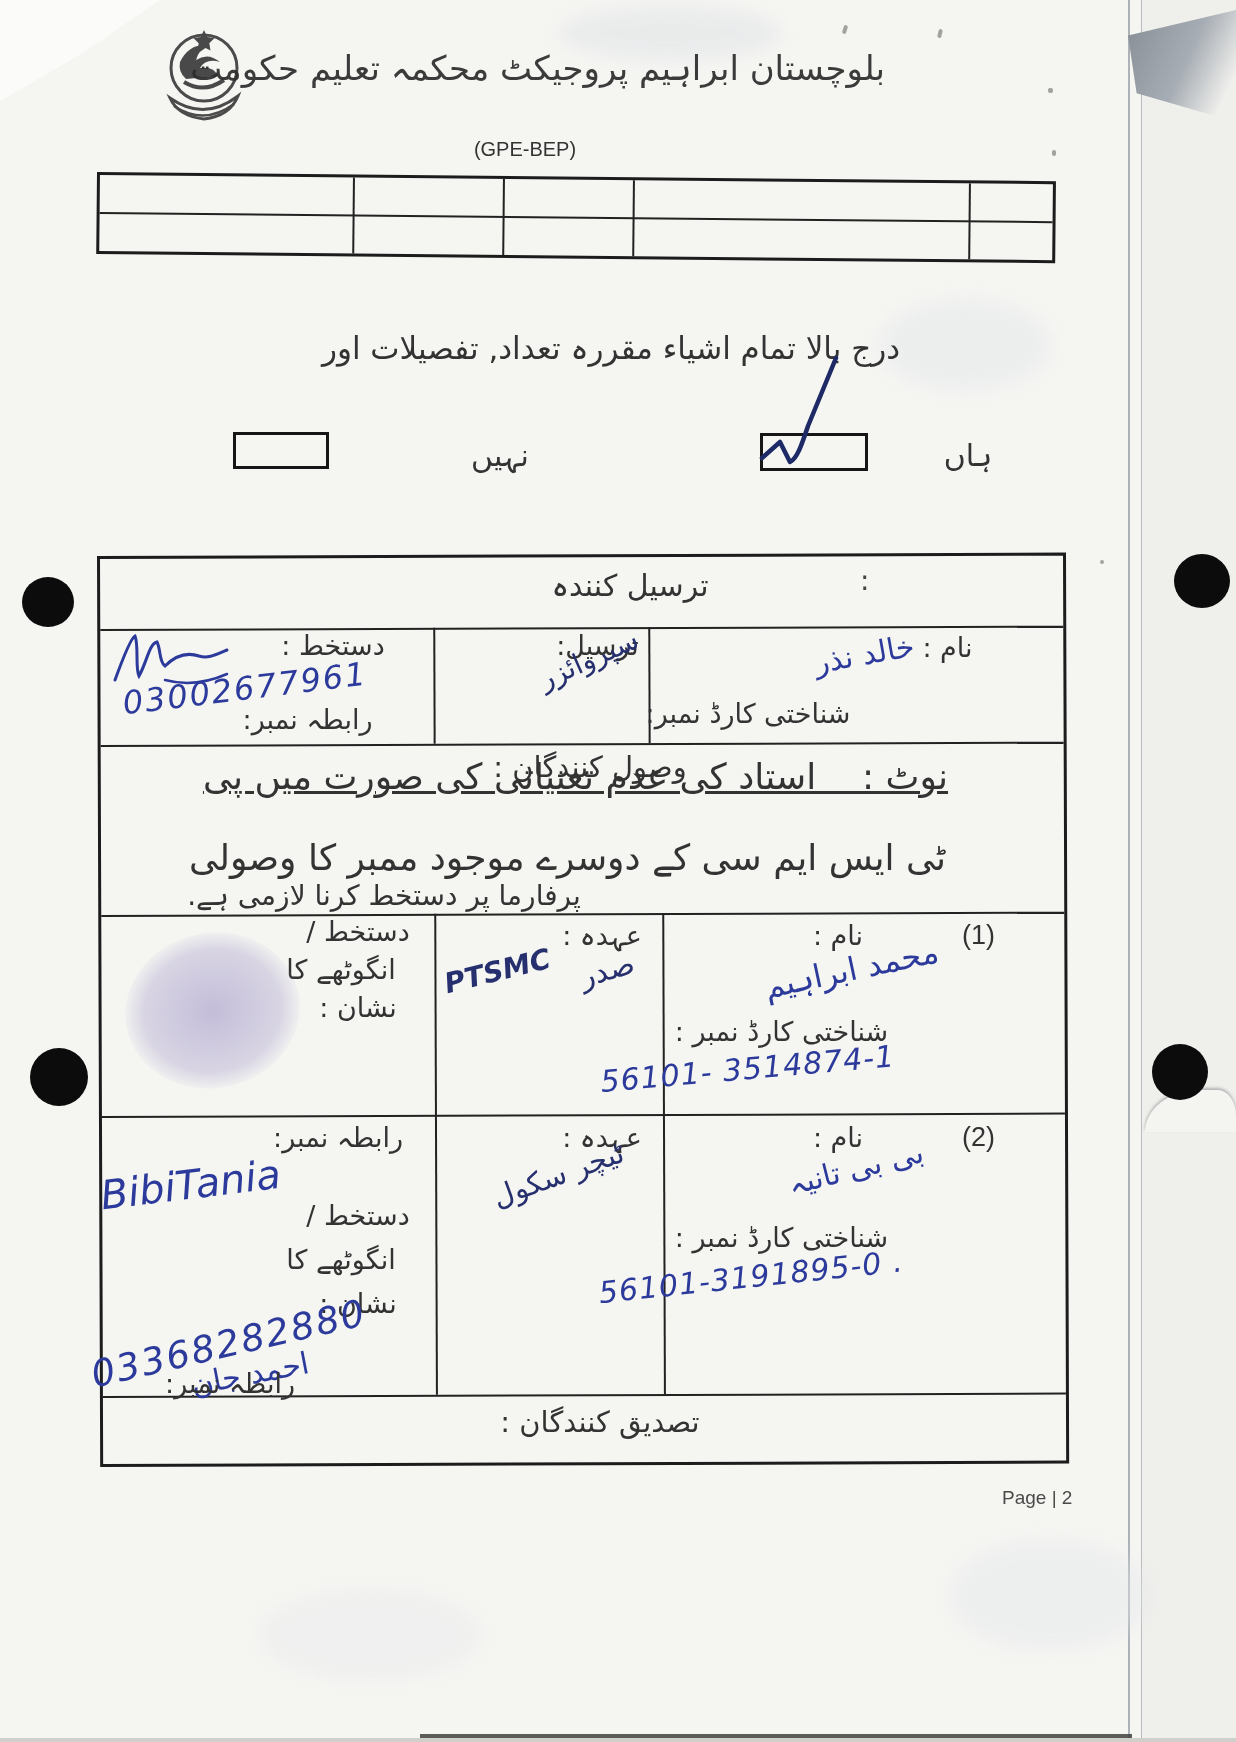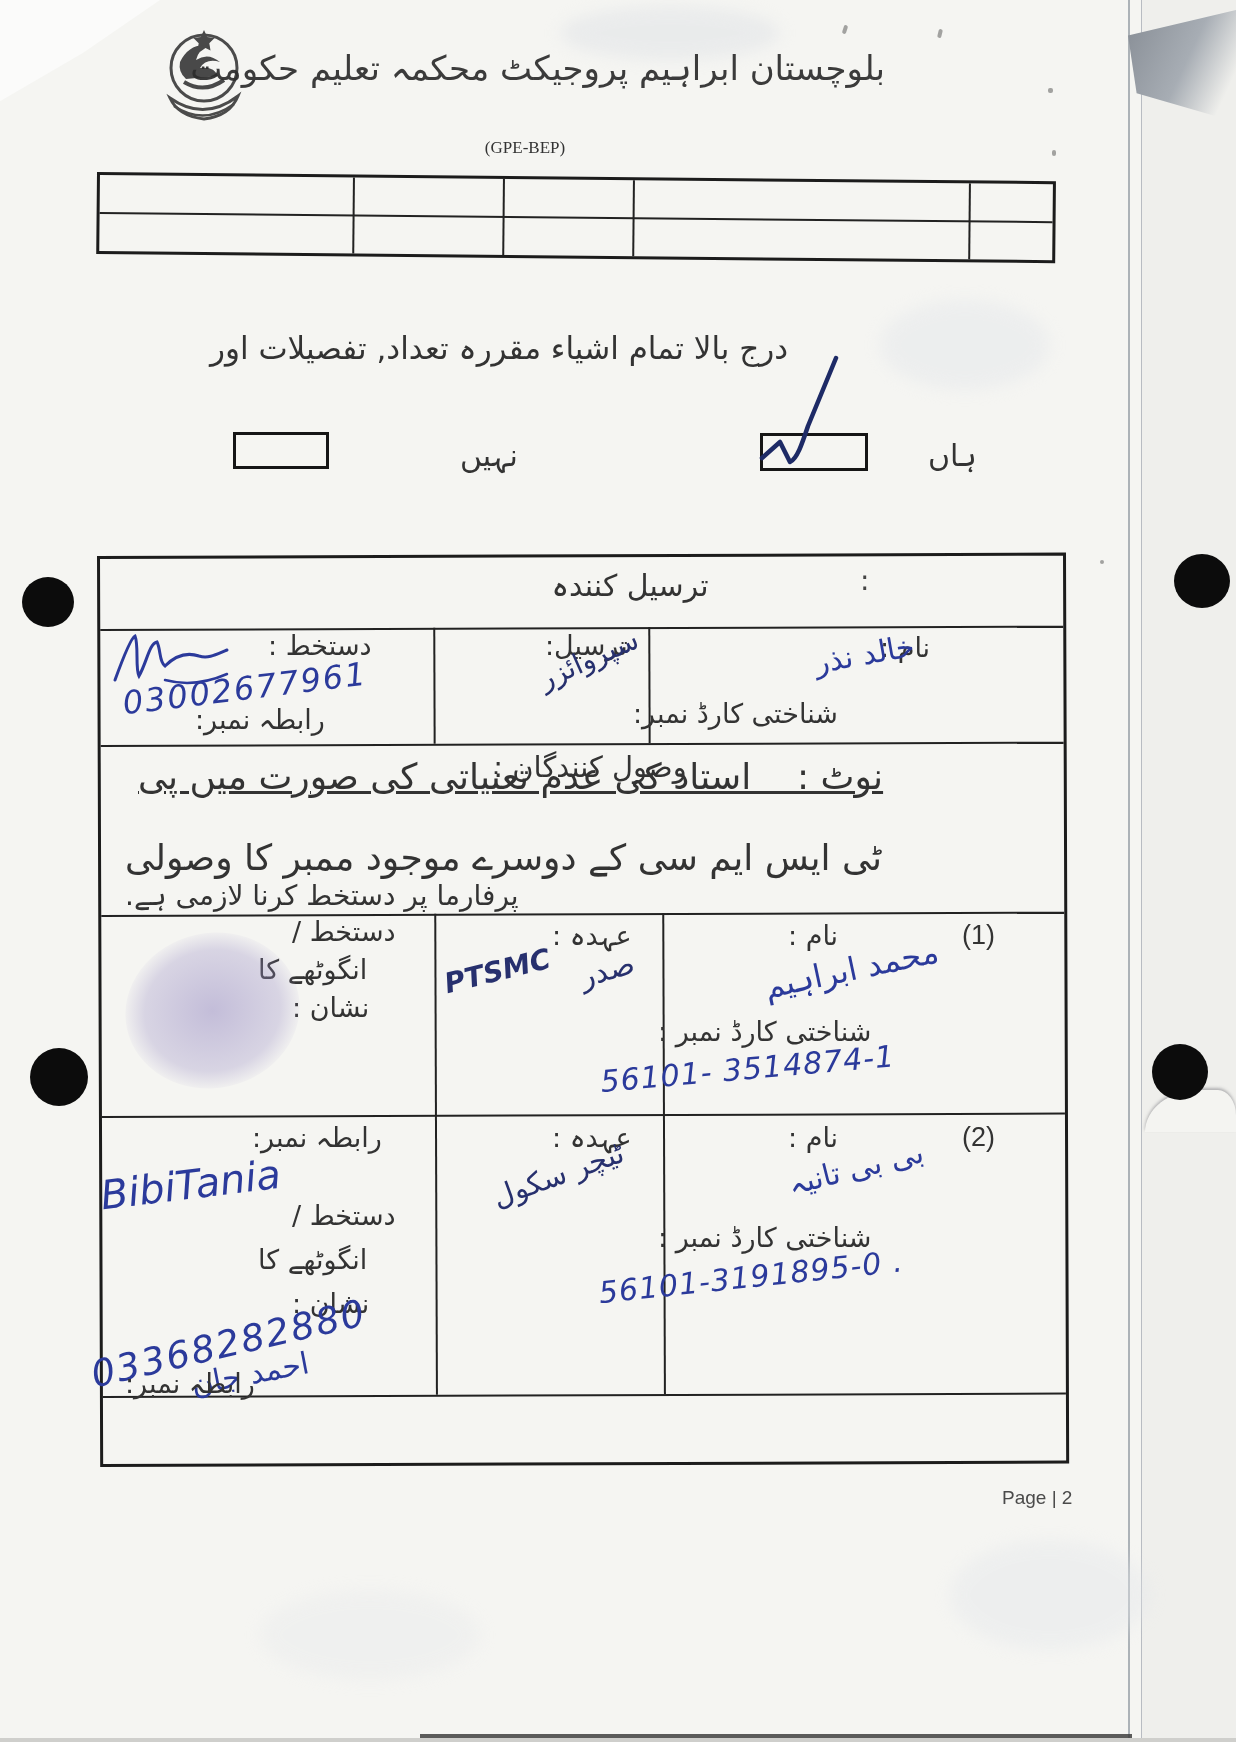--- a/index.html
+++ b/index.html
@@ -5,21 +5,21 @@
   :root{
     --ink-blue:#2b3a9b; --ink-dark:#27306e; --print:#333333;
     --paper:#f5f5f2; --fingerprint:#9a8fc4; --line:#1c1c1c;
   }
   html,body{margin:0;padding:0;background:#d8d8d6;}
   #page{position:relative;width:1236px;height:1742px;background:var(--paper);
         overflow:hidden;font-family:"DejaVu Sans",sans-serif;color:var(--print);}
   .abs{position:absolute;}
   .urdu{direction:rtl;font-family:"DejaVu Sans",sans-serif;color:var(--print);}
   .label{font-size:27px;letter-spacing:1px;white-space:nowrap;}
-  .right{text-align:left;}
+  .right{text-align:center;}
   .center{text-align:center;}
   .hw{color:var(--ink-blue);white-space:nowrap;}
   .hw-urdu{direction:rtl;font-family:"DejaVu Sans",sans-serif;}
   .hw-lat{font-family:"DejaVu Sans",sans-serif;font-style:italic;}
   .box{border:3px solid #161616;background:transparent;}
   .vline{width:2px;background:#222;}
   .hline{height:2px;background:#222;}
   .dot{border-radius:50%;background:#0c0c0c;}
   .speck{background:#5c5c5c;opacity:.55;border-radius:2px;}
   .smudge{border-radius:50%;filter:blur(8px);}
@@ -54,21 +54,21 @@
   <div class="abs speck" style="left:1100px;top:560px;width:4px;height:4px;"></div>
   <div class="abs" style="left:420px;top:1734px;width:712px;height:8px;background:#3f3f3f;opacity:.85;"></div>
   <div class="abs" style="left:0;top:1738px;width:1236px;height:4px;background:#cfcfcc;"></div>
 
   <div class="abs dot" style="left:22px;top:577px;width:52px;height:50px;"></div>
   <div class="abs dot" style="left:30px;top:1048px;width:58px;height:58px;"></div>
   <div class="abs dot" style="left:1174px;top:554px;width:56px;height:54px;"></div>
   <div class="abs dot" style="left:1152px;top:1044px;width:56px;height:56px;"></div>
 
   <div class="abs urdu center" style="left:60px;top:48px;width:955px;font-size:34px;letter-spacing:3px;color:#3b3b3b;">بلوچستان ابراہیم پروجیکٹ محکمہ تعلیم حکومت</div>
-  <div class="abs center pn" style="left:400px;top:138px;width:250px;font-size:17px;font-family:Liberation Serif, serif;color:#333;">(GPE-BEP)</div>
+  <div class="abs center pn" style="left:400px;top:138px;width:250px;font-size:20px;font-family:Liberation Sans, sans-serif;color:#333;">(GPE-BEP)</div>
 
   <div class="abs" style="left:148px;top:22px;width:112px;height:108px;opacity:.85;">
     <svg width="112" height="108" viewBox="0 0 112 108">
       <circle cx="56" cy="46" r="33" fill="none" stroke="#2e2e2e" stroke-width="3"></circle>
       <path d="M56 8 l3.2 7 7.4 1 -5.3 5.2 1.2 7.4 -6.5 -3.4 -6.5 3.4 1.2 -7.4 -5.3 -5.2 7.4 -1 Z" fill="#2c2c2c"></path>
       <path d="M32 40 Q42 20 62 24 Q50 28 48 38 Q60 30 72 40 Q58 36 52 46 Q66 44 70 54 L38 57 Q30 50 32 40 Z" fill="#2c2c2c"></path>
       <path d="M36 60 Q56 72 76 58" stroke="#2c2c2c" stroke-width="4" fill="none"></path>
       <path d="M22 76 Q56 100 90 74 Q82 94 56 97 Q30 94 22 76 Z" fill="none" stroke="#2e2e2e" stroke-width="3"></path>
       <path d="M26 84 Q56 104 86 82" stroke="#2e2e2e" stroke-width="2.5" fill="none"></path>
     </svg>
@@ -154,16 +154,17 @@
   <div class="abs hw hw-urdu" style="left:448px;top:1165px;width:180px;font-size:29px;color:var(--ink-dark);transform:rotate(-20deg);">ٹیچر سکول</div>
   <div class="abs urdu right label" style="left:252px;top:1122px;width:172px;">رابطہ نمبر:</div>
   <div class="abs hw hw-lat" style="left:100px;top:1158px;width:240px;font-size:40px;transform:rotate(-7deg);">BibiTania</div>
   <div class="abs urdu right label" style="left:292px;top:1200px;width:132px;">دستخط /</div>
   <div class="abs urdu right label" style="left:258px;top:1244px;width:166px;">انگوٹھے کا</div>
   <div class="abs urdu right label" style="left:292px;top:1288px;width:132px;">نشان :</div>
   <div class="abs hw hw-lat" style="left:88px;top:1320px;width:300px;font-size:37px;transform:rotate(-13deg);letter-spacing:2px;">03368282880</div>
   <div class="abs hw hw-urdu" style="left:150px;top:1360px;width:160px;font-size:30px;transform:rotate(-11deg);">احمد جان</div>
   <div class="abs urdu right label" style="left:125px;top:1368px;width:210px;">رابطہ نمبر:</div>
 
+  <div class="abs urdu center" style="left:350px;top:1405px;width:500px;font-size:29px;letter-spacing:2px;">تصدیق کنندگان :</div>
 
   <div class="abs pn" style="left:1002px;top:1487px;width:100px;font-size:19px;color:#4a4a4a;">Page | 2</div>
 
 </div>
 
 </body></html>

